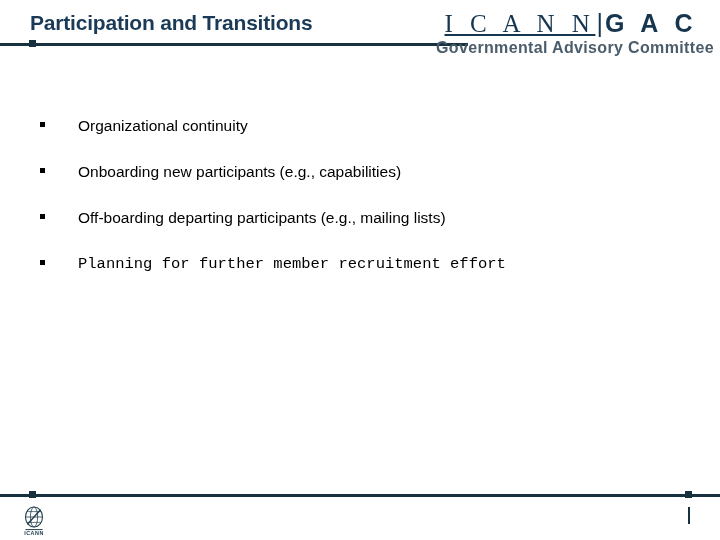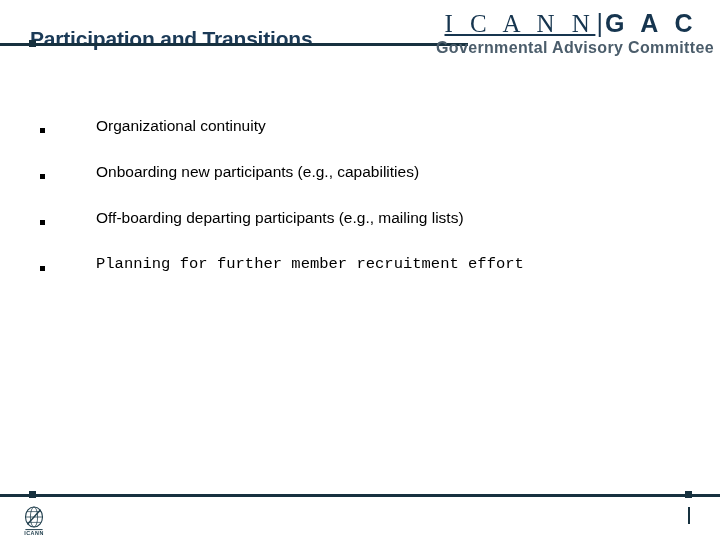--- a/index.html
+++ b/index.html
@@ -20,21 +20,21 @@
   .slide {
     position: absolute;
     inset: 0;
     background: #ffffff;
   }
 
   
   .slide-title {
     position: absolute;
     left: 30px;
-    top: 26px;
+    top: 10px;
     width: 430px;
     font-size: 21px;
     font-weight: bold;
     color: #1b3a57;
     letter-spacing: -0.2px;
     line-height: 26px;
     white-space: nowrap;
   }
 
   .title-rule {
@@ -97,23 +97,22 @@
 
   
   .bullets {
     position: absolute;
     left: 40px;
     top: 114px;
     width: 620px;
   }
   .bullet-row {
     display: flex;
-    align-items: center;
+    align-items: flex-start;
     margin-bottom: 22px;
-    gap: 18px;
   }
   .bullet-row:last-child { margin-bottom: 0; font-family: Liberation Mono, monospace; }
 
   .bullet-marker {
     flex: 0 0 auto;
     width: 5px;
     height: 5px;
     background: #000000;
     margin-top: 8px;
     margin-right: 33px;

